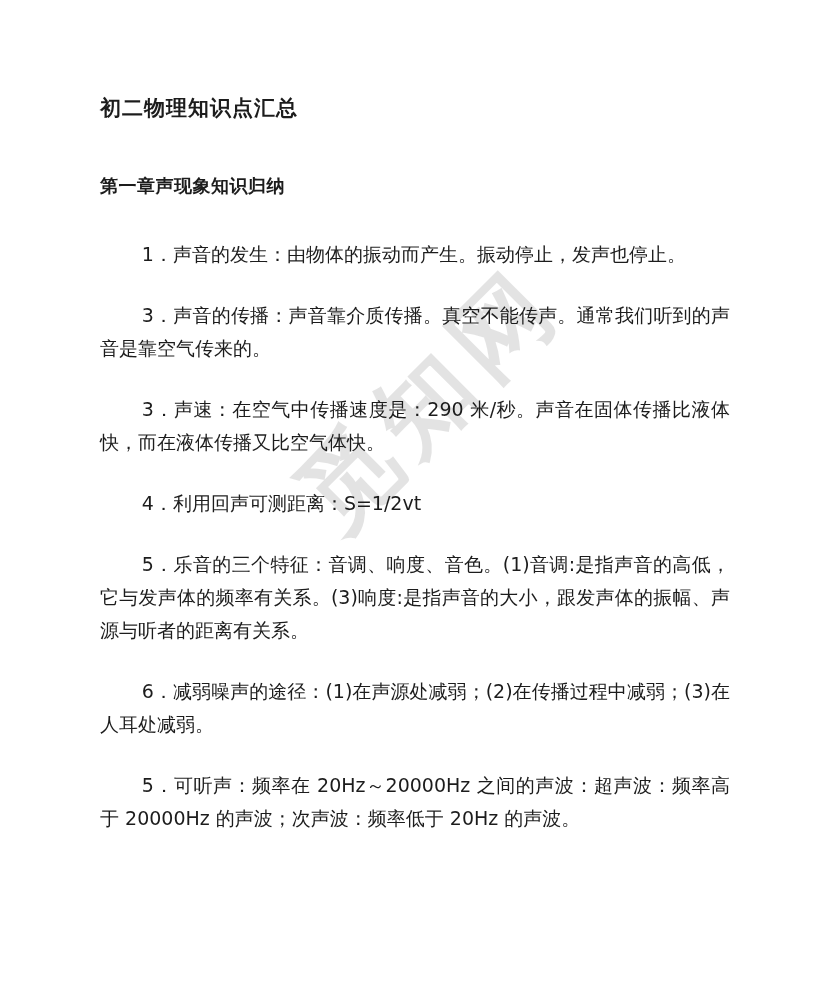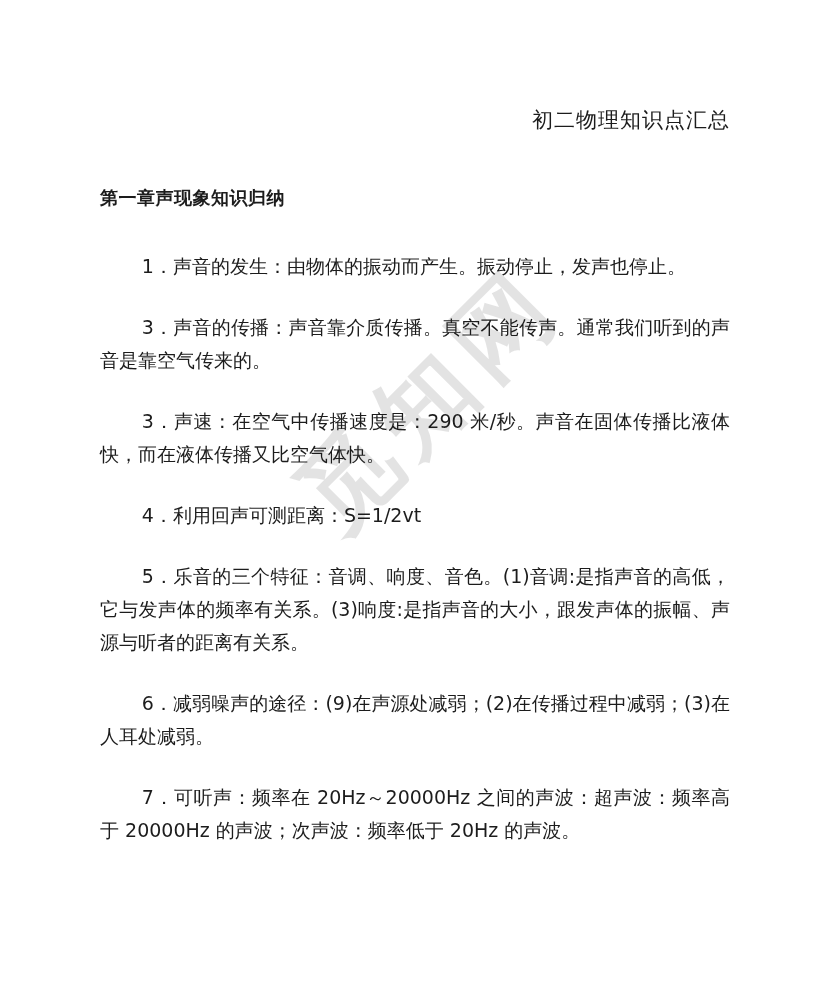--- a/index.html
+++ b/index.html
@@ -16,24 +16,24 @@
     font-family: "DejaVu Sans", "Liberation Sans", sans-serif;
     color: #1c1c1c;
   }
   .content {
     position: relative;
     z-index: 2;
     padding: 90px 100px 0 100px;
     box-sizing: border-box;
   }
   .doc-title {
-    text-align: right;
+    text-align: left;
     font-size: 21px;
-    font-weight: normal;
-    margin: 16px 0 52px 0;
+    font-weight: bold;
+    margin: 4px 0 52px 0;
     letter-spacing: 1px;
   }
   .chapter-heading {
     font-size: 18px;
     font-weight: bold;
     margin: 0 0 40px 0;
     letter-spacing: 0.5px;
     font-family: Liberation Mono, monospace;
   }
   .para {
@@ -70,17 +70,17 @@
 
     <h1 class="doc-title">初二物理知识点汇总</h1>
 
     <h2 class="chapter-heading">第一章声现象知识归纳</h2>
 
     <p class="para">1．声音的发生：由物体的振动而产生。振动停止，发声也停止。</p>
     <p class="para">3．声音的传播：声音靠介质传播。真空不能传声。通常我们听到的声音是靠空气传来的。</p>
     <p class="para">3．声速：在空气中传播速度是：290 米/秒。声音在固体传播比液体快，而在液体传播又比空气体快。</p>
     <p class="para">4．利用回声可测距离：S=1/2vt</p>
     <p class="para">5．乐音的三个特征：音调、响度、音色。(1)音调:是指声音的高低，它与发声体的频率有关系。(3)响度:是指声音的大小，跟发声体的振幅、声源与听者的距离有关系。</p>
-    <p class="para">6．减弱噪声的途径：(9)在声源处减弱；(2)在传播过程中减弱；(3)在人耳处减弱。</p>
-    <p class="para">7．可听声：频率在 20Hz～20000Hz 之间的声波：超声波：频率高于 20000Hz 的声波；次声波：频率低于 20Hz 的声波。</p>
+    <p class="para">6．减弱噪声的途径：(1)在声源处减弱；(2)在传播过程中减弱；(3)在人耳处减弱。</p>
+    <p class="para">5．可听声：频率在 20Hz～20000Hz 之间的声波：超声波：频率高于 20000Hz 的声波；次声波：频率低于 20Hz 的声波。</p>
 
   </div>
 </div>
 
 </body></html>

